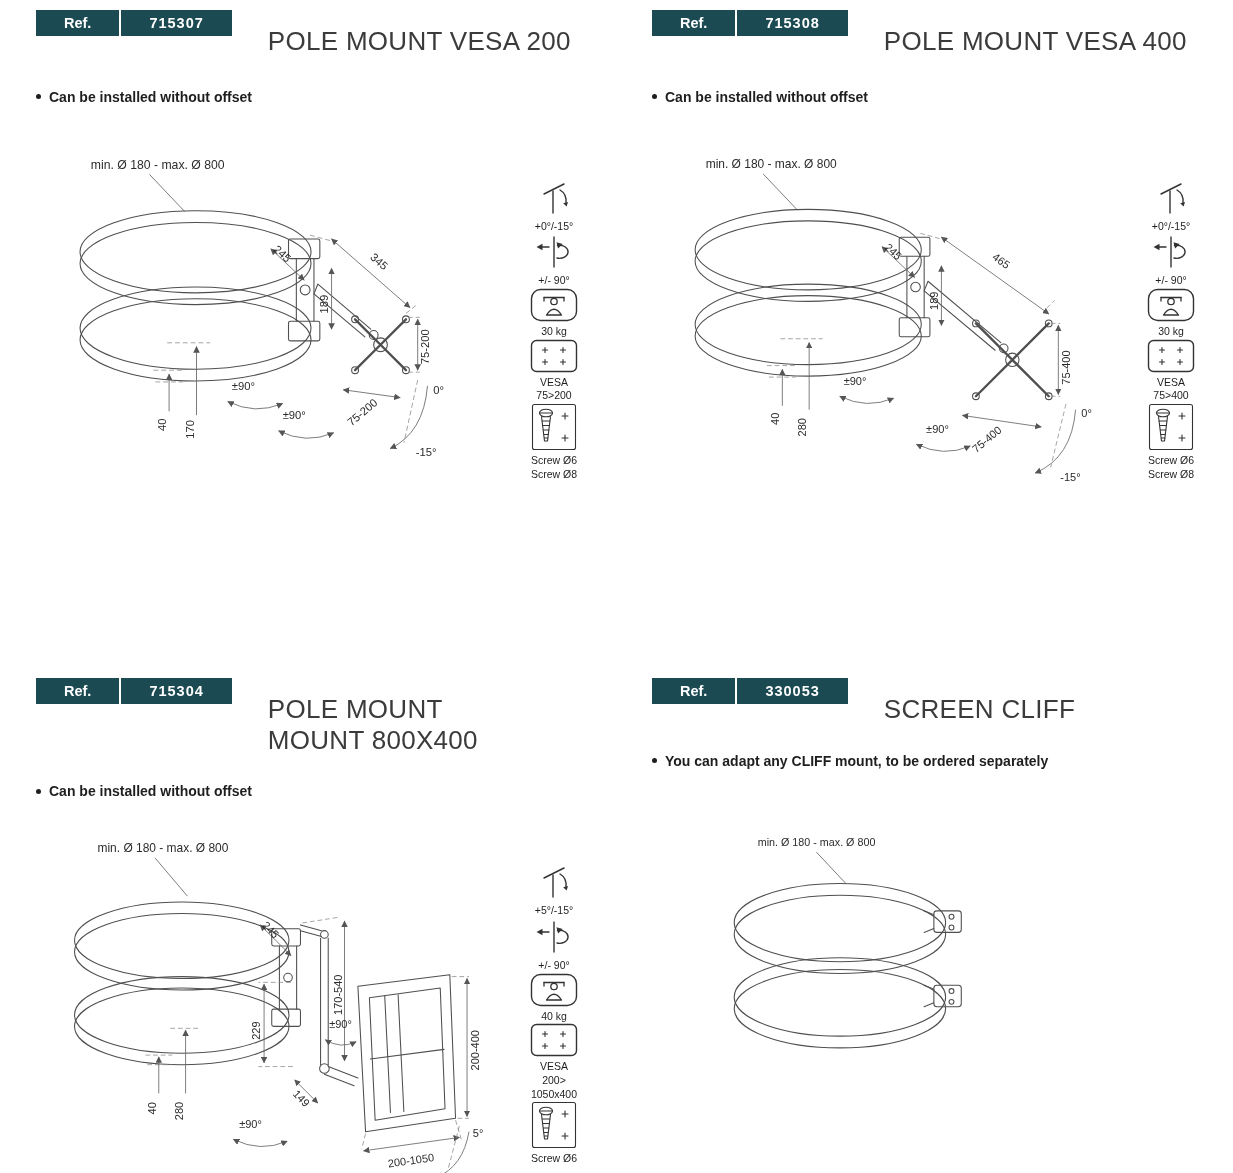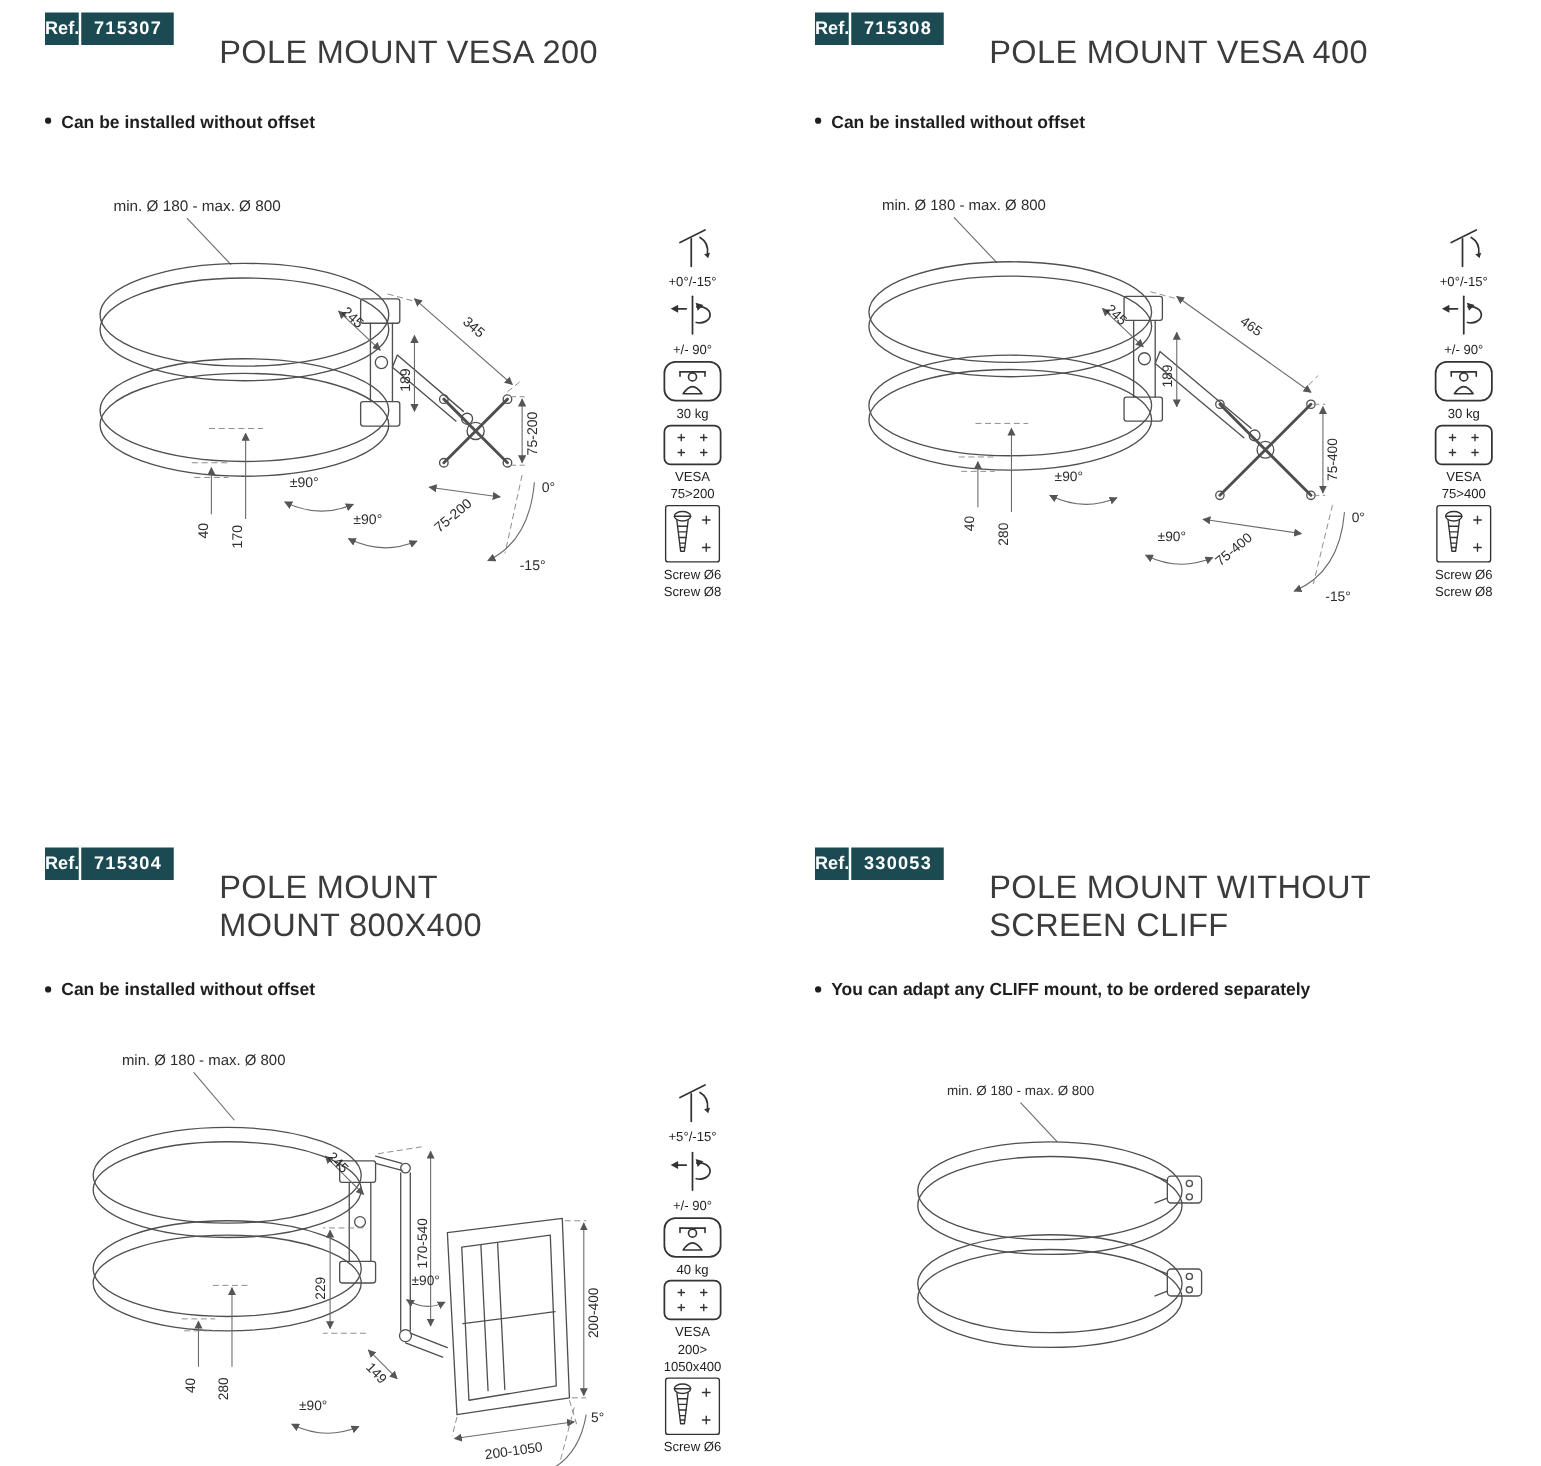--- a/index.html
+++ b/index.html
@@ -6,21 +6,21 @@
   html, body { margin: 0; padding: 0; }
   body {
     width: 1233px; height: 1173px; overflow: hidden;
     background: #ffffff; color: #1e1e1e;
     font-family: "Liberation Sans", "DejaVu Sans", sans-serif;
   }
   .page { display: grid; grid-template-columns: 616px 617px; grid-template-rows: 668px 505px; width: 1233px; height: 1173px; }
   .panel { padding: 10px 10px 0 36px; overflow: hidden; }
   .panel-header { display: flex; align-items: flex-start; gap: 20px; }
   .ref-badge { display: flex; flex: 0 0 auto; }
-  .ref-label, .ref-number { background: #1b4a53; color: #fff; font-size: 14.5px; font-weight: bold; padding: 5px 0; line-height: 16px; }
+  .ref-label, .ref-number { background: #1b4a53; color: #fff; font-size: 14.5px; font-weight: bold; padding: 5px 28px; line-height: 16px; }
   .ref-number { margin-left: 2px; letter-spacing: 1px; min-width: 74px; text-align: center; }
   .panel-title { margin: 16px; font-size: 26px; line-height: 1.18; font-weight: normal; color: #3b3b3b; letter-spacing: 0.3px; }
   .title-line { display: block; }
   .bullet-row { display: flex; align-items: center; gap: 8px; margin-top: 16px; font-size: 14px; font-weight: bold; color: #1e1e1e; }
   .row2 .bullet-row { margin-top: 12px; }
   .bullet-dot { width: 5px; height: 5px; border-radius: 50%; background: #1e1e1e; flex: 0 0 auto; }
   .panel-body { display: flex; margin-top: 44px; }
   .row2 .panel-body { margin-top: 34px; }
   .drawing-wrap { flex: 1 1 auto; }
   .spec-col { flex: 0 0 104px; display: flex; flex-direction: column; align-items: center; padding-top: 28px; }
@@ -505,21 +505,20 @@
     </div>
   </section>
 
   <section class="panel row2">
     <header class="panel-header">
       <div class="ref-badge">
         <span class="ref-label">Ref.</span>
         <span class="ref-number">330053</span>
       </div>
       <h1 class="panel-title">
-        <span class="title-line">POLE MOUNT WITHOUT</span>
         <span class="title-line">SCREEN CLIFF</span>
       </h1>
     </header>
     <div class="bullet-row">
       <span class="bullet-dot"></span>
       <span class="bullet-text">You can adapt any CLIFF mount, to be ordered separately</span>
     </div>
     <div class="panel-body">
       <div class="drawing-wrap">
         <svg class="drawing" width="460" height="294" viewBox="0 0 470 300">

